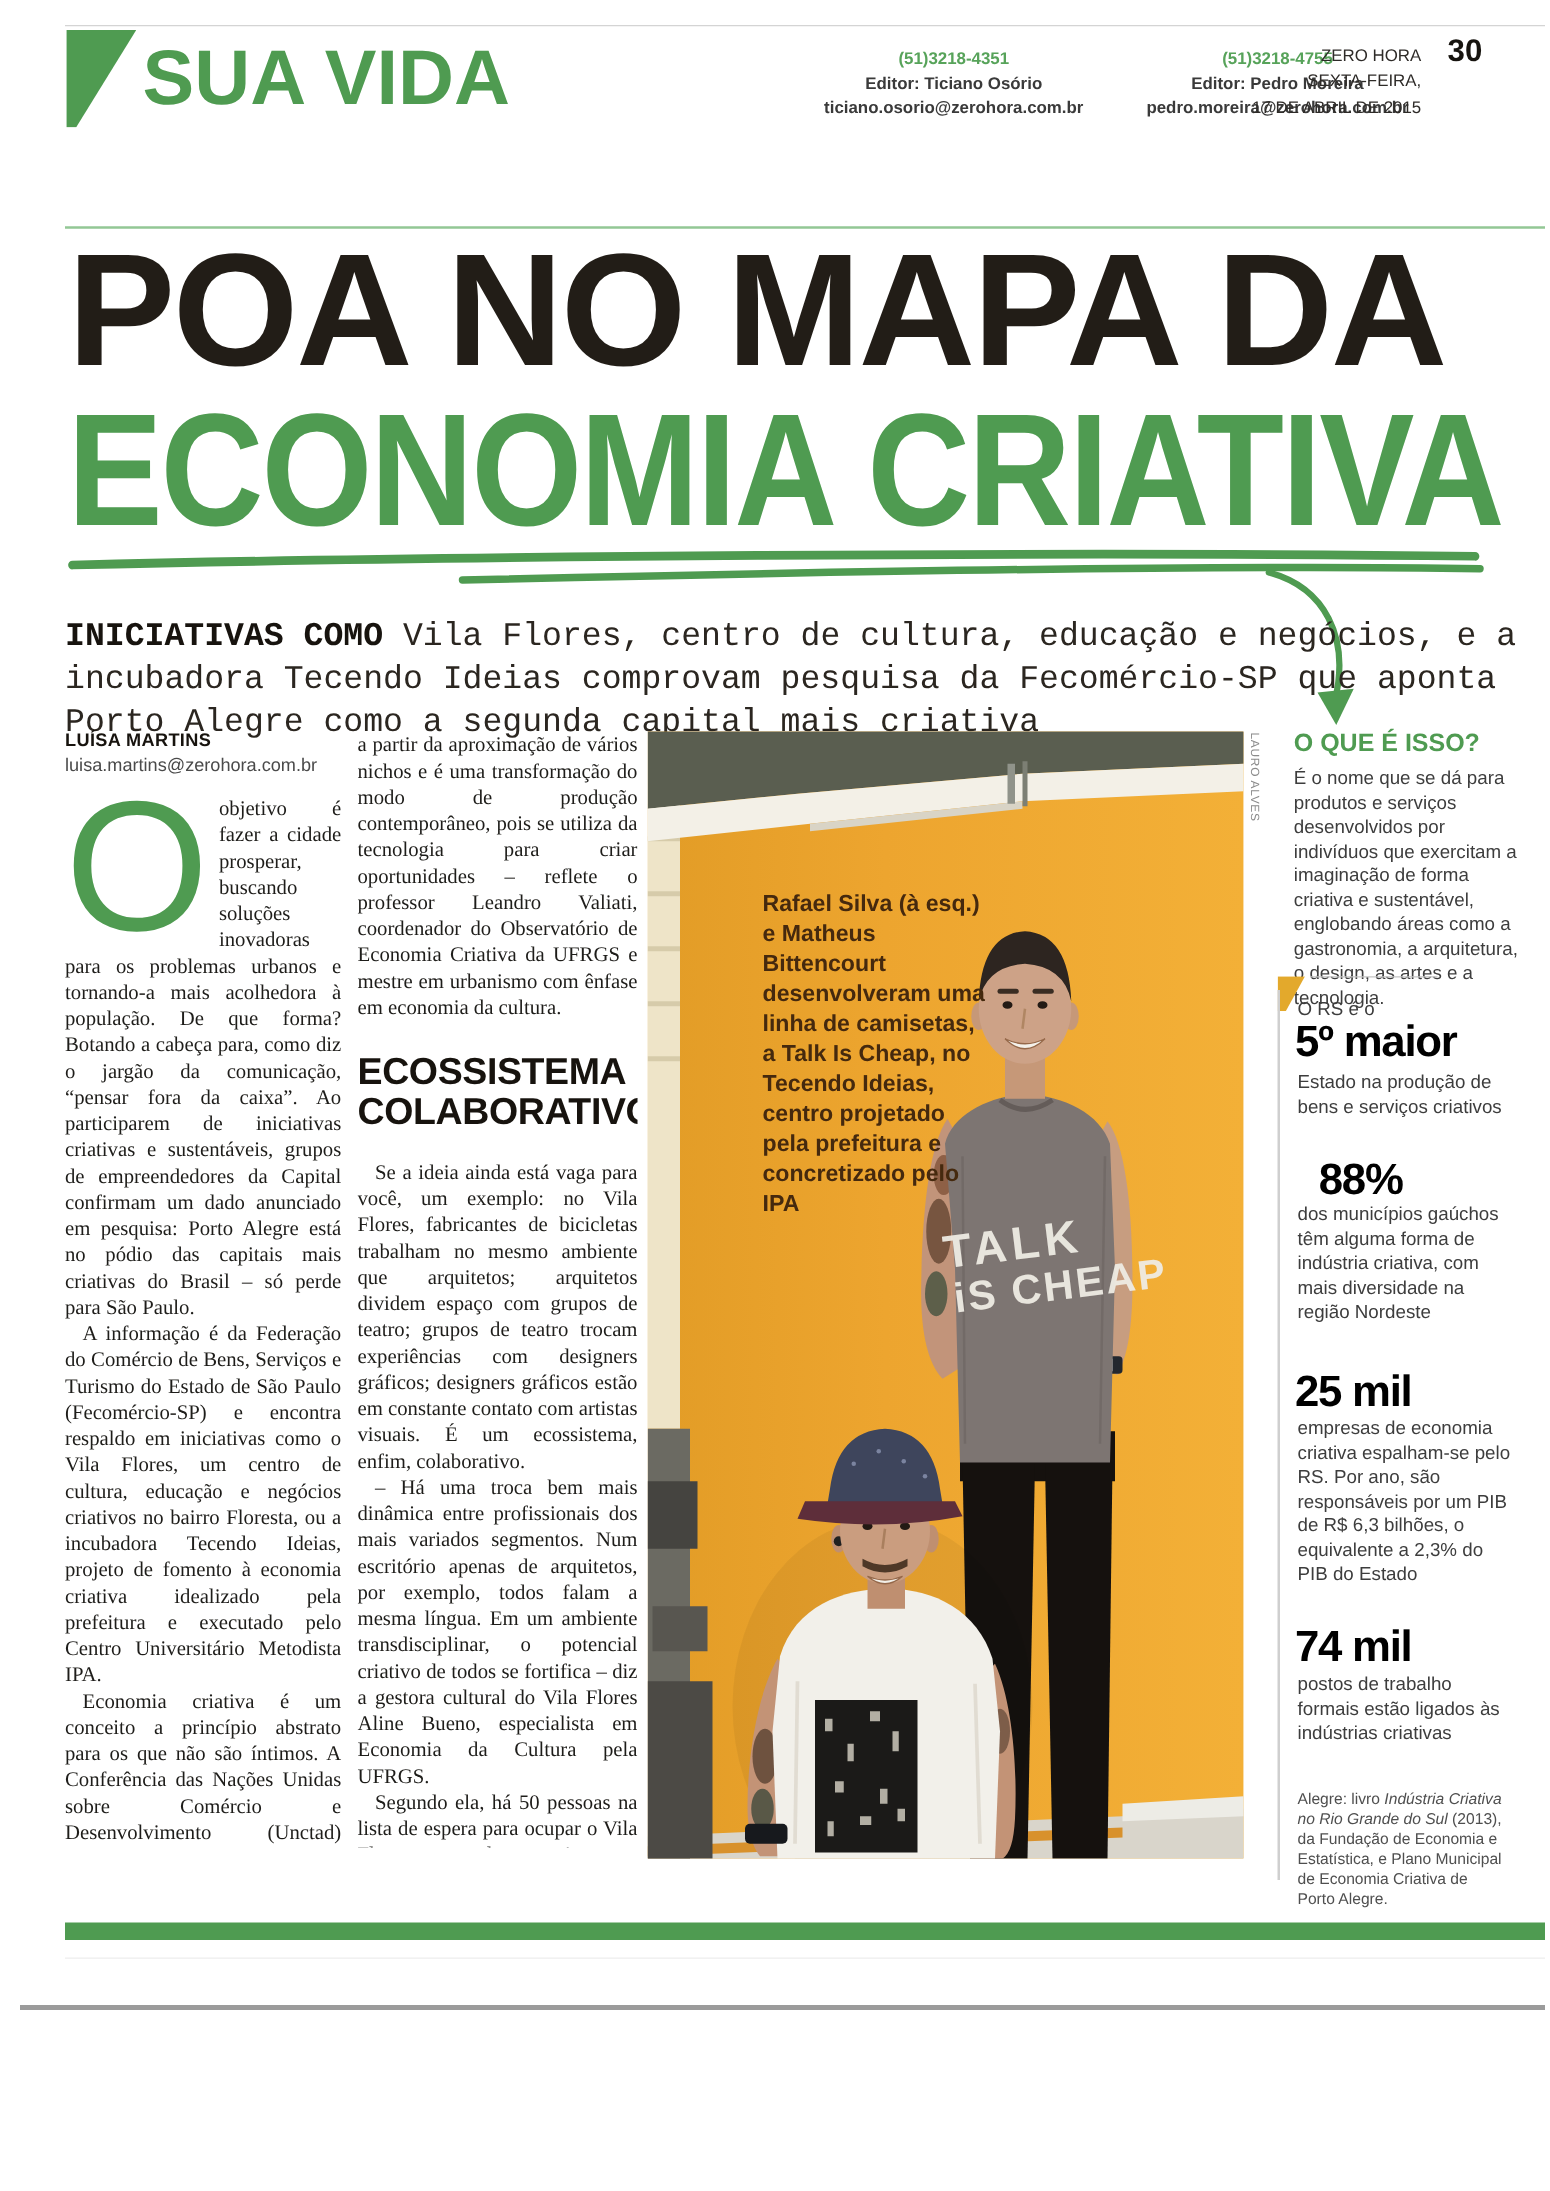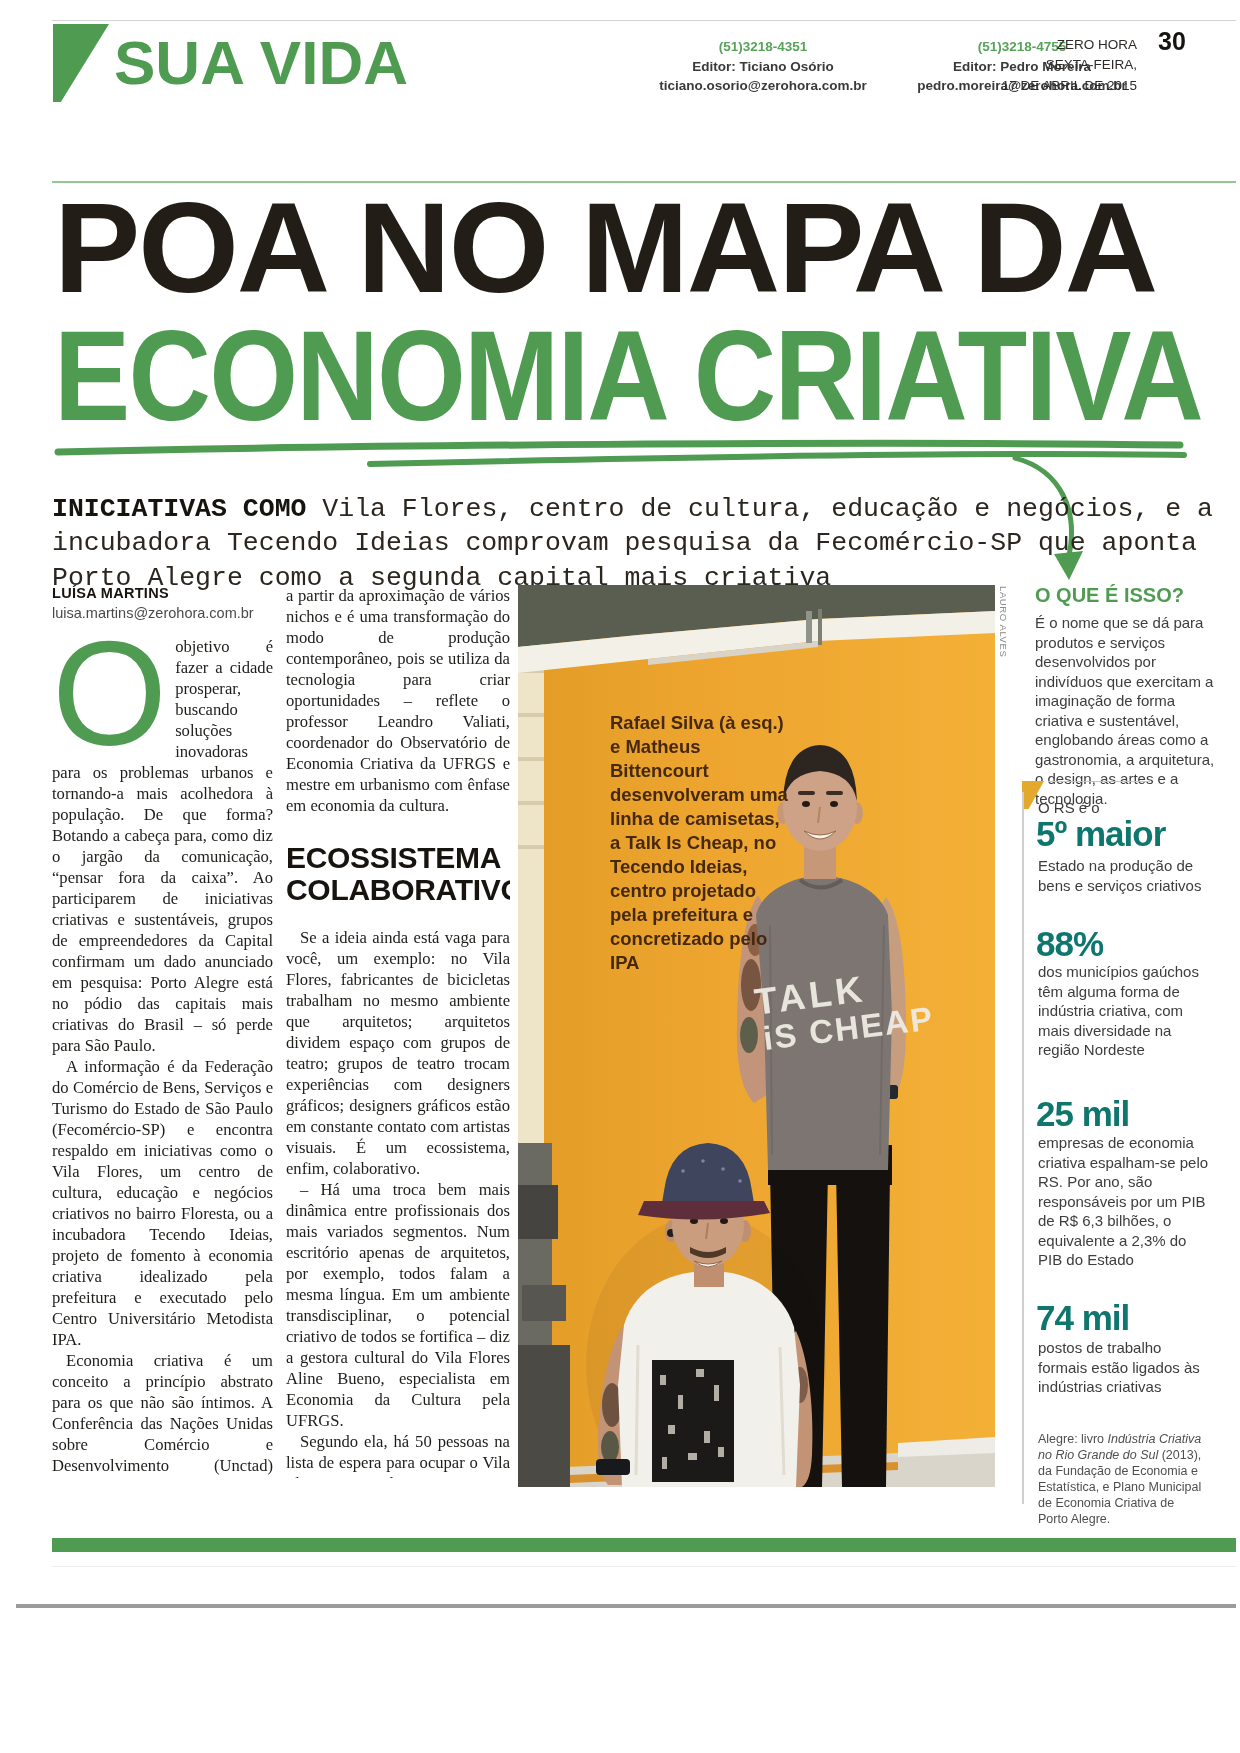--- a/index.html
+++ b/index.html
@@ -58,24 +58,24 @@
                 font-size:9.5px;letter-spacing:.6px;color:#8b8b8b;}
 
   
   .sb-title{position:absolute;left:1035px;top:584px;font-size:20px;font-weight:700;color:#4f9b51;}
   .sb-text{position:absolute;left:1035px;top:613px;width:180px;font-size:15px;line-height:19.5px;color:#3d3d3d;}
   .sb-marker{position:absolute;left:1022px;top:781px;width:22px;height:28px;background:#e3a92c;
              clip-path:polygon(0 0,100% 0,30% 100%,0 100%);}
   .sb-topline{position:absolute;left:1048px;top:781px;width:102px;height:1px;background:#c4c4c4;}
   .sb-vline{position:absolute;left:1022px;top:792px;width:2px;height:712px;background:#cfcfcf;}
   .sb-intro{position:absolute;left:1038px;top:799px;font-size:15px;color:#3d3d3d;}
-  .stat-value{position:absolute;left:1036px;font-size:35px;font-weight:700;color:#0f766e;letter-spacing:-1px;}
+  .stat-value{position:absolute;left:1036px;font-size:35px;font-weight:700;color:#000000;letter-spacing:-1px;}
   .stat-desc{position:absolute;left:1038px;width:172px;font-size:15px;line-height:19.5px;color:#3d3d3d;}
   #stat1v{top:814px;} #stat1d{top:856px;}
-  #stat2v{top:924px;} #stat2d{top:962px;}
+  #stat2v{top:924px;margin-left:19px;} #stat2d{top:962px;}
   #stat3v{top:1094px;} #stat3d{top:1133px;}
   #stat4v{top:1298px;} #stat4d{top:1338px;}
   .sb-sources{position:absolute;left:1038px;top:1431px;width:168px;font-size:12.5px;line-height:16px;color:#4f4f4f;}
 
   
   .bar-green{position:absolute;left:52px;top:1538px;width:1184px;height:14px;background:#4f9b51;}
   .hairline-mid{position:absolute;left:52px;top:1566px;width:1184px;height:1px;background:#ededed;}
   .bar-gray{position:absolute;left:16px;top:1604px;width:1220px;height:4px;background:#9b9b9b;}
 
   .tshirt-text{font-family:"Liberation Sans",sans-serif;font-weight:700;fill:#efece4;opacity:.94;}

